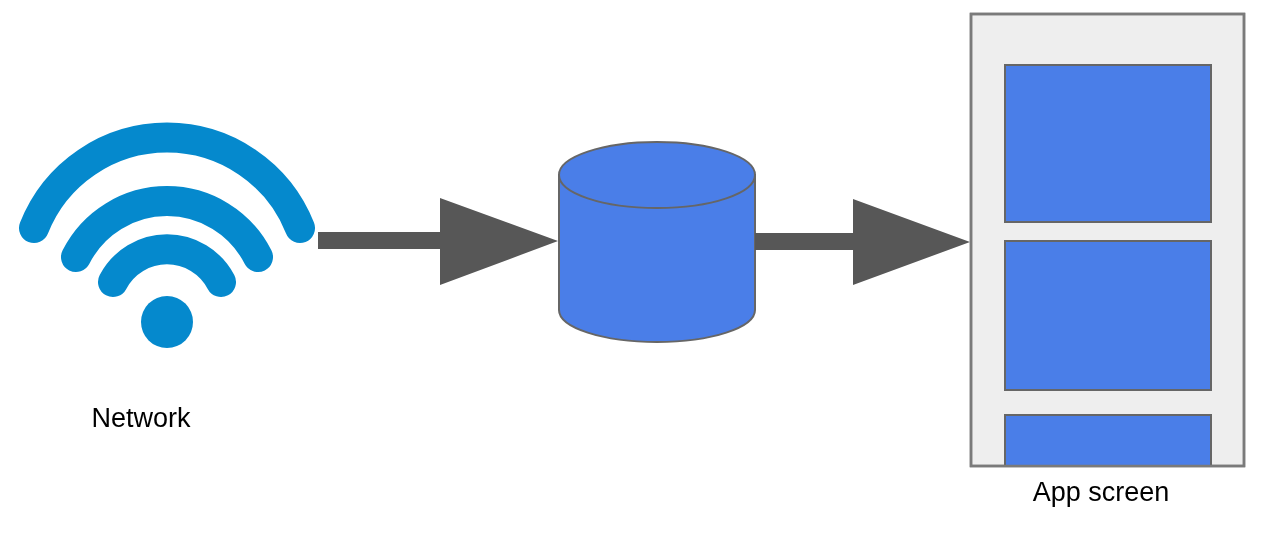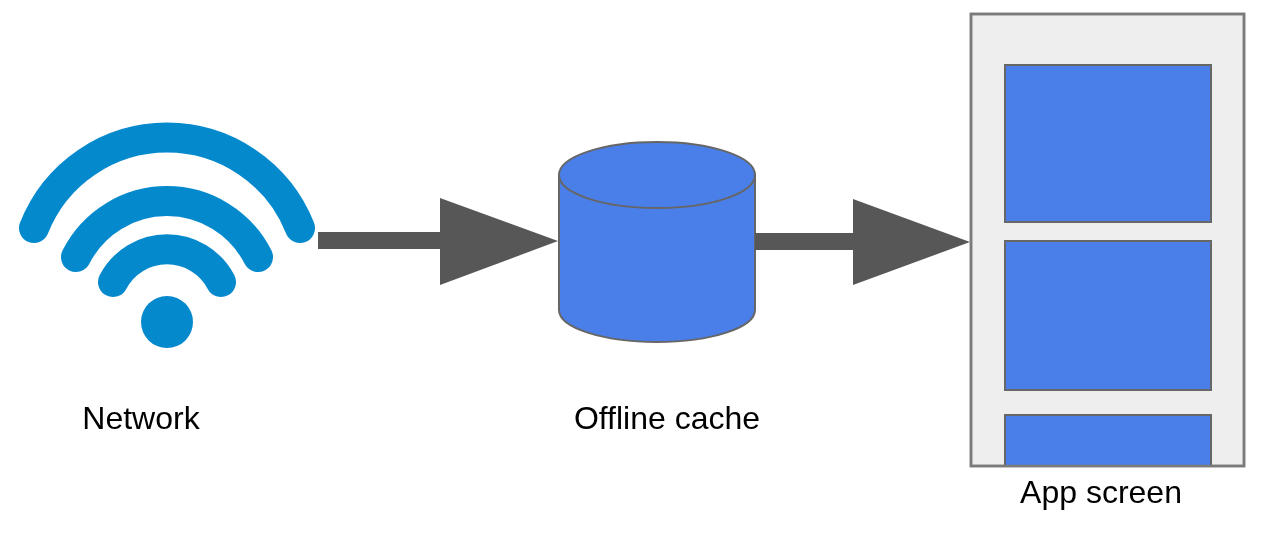--- a/index.html
+++ b/index.html
@@ -21,21 +21,21 @@
   .svg-layer {
     position: absolute;
     left: 0;
     top: 0;
     width: 1274px;
     height: 533px;
   }
   .node-label {
     position: absolute;
     font-family: "Liberation Sans", sans-serif;
-    font-size: 32px;
+    font-size: 27px;
     line-height: 32px;
     color: #000000;
     white-space: nowrap;
     text-align: center;
     transform: translateX(-50%);
     letter-spacing: 0px;
   }
   #label-network   { left: 141px; top: 402px; }
   #label-cache     { left: 667px; top: 402px; }
   #label-appscreen { left: 1101px; top: 476px; text-align: center; }
@@ -88,17 +88,16 @@
 
         <rect x="1005" y="415" width="206" height="110" fill="#4a7ee8" stroke="#666666" stroke-width="2"></rect>
       </g>
 
       <rect x="971" y="14" width="273" height="452" fill="none" stroke="#7a7a7a" stroke-width="2.5"></rect>
     </g>
   </svg>
 
   <div class="node-label" id="label-network">Network</div>
 
-  <div class="node-label" id="label-cache">Offline cache</div>
 
   <div class="node-label" id="label-appscreen">App screen</div>
 
 </div>
 
 </body></html>

